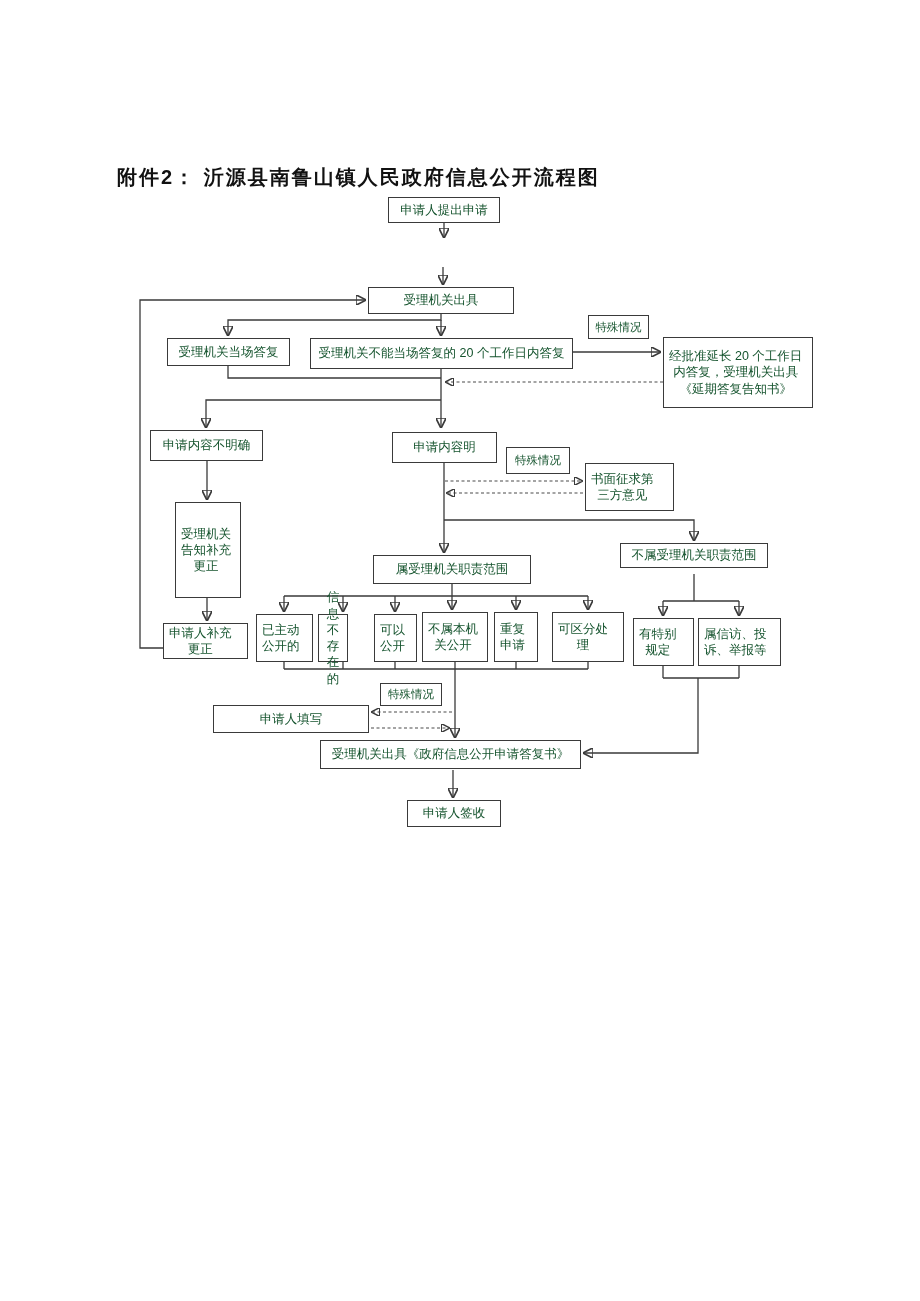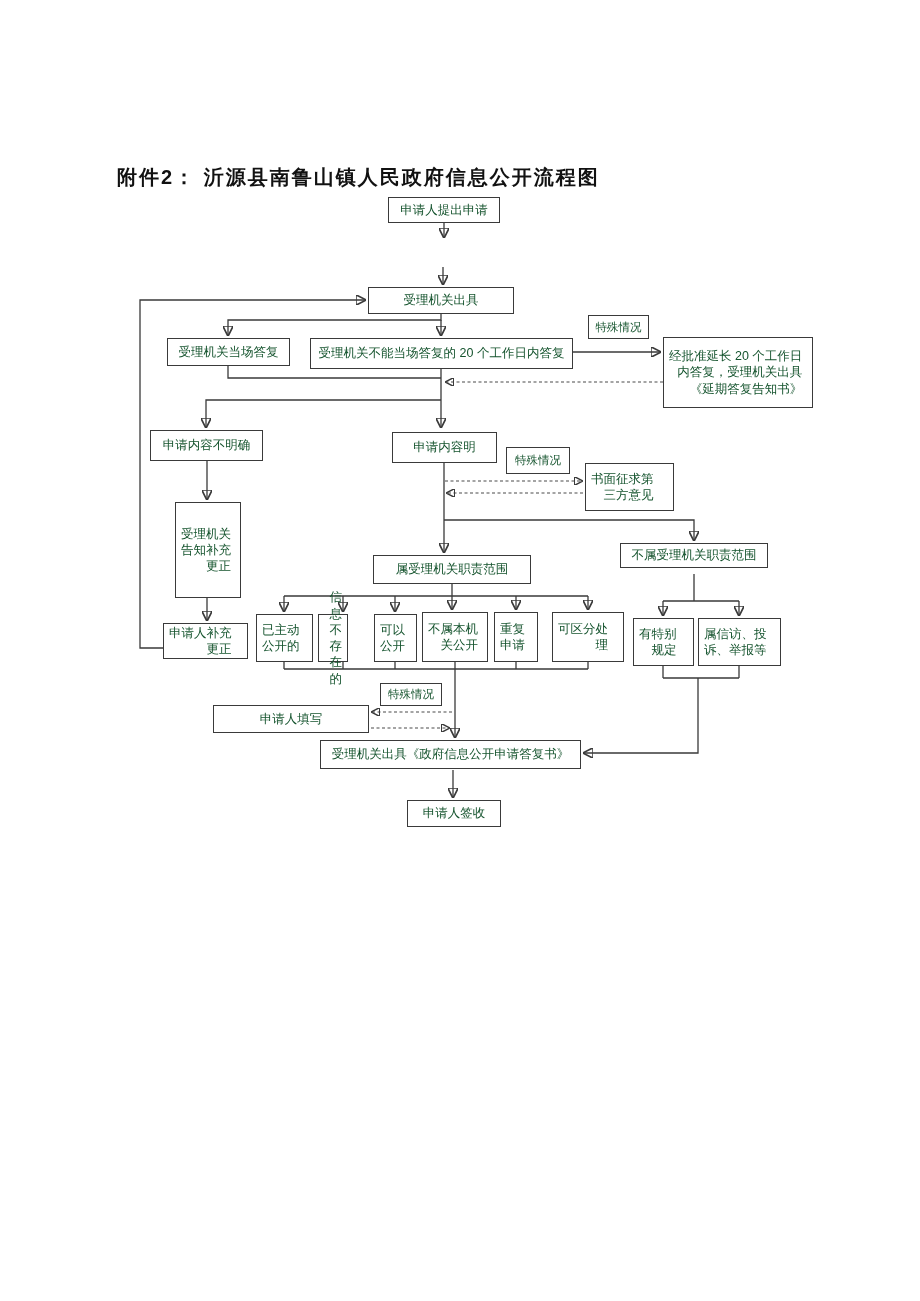--- a/index.html
+++ b/index.html
@@ -33,21 +33,21 @@
     line-height: 1.3;
     display: flex;
     align-items: center;
     justify-content: center;
     text-align: center;
     white-space: pre-line;
     padding: 1px 3px;
   }
   .node.ml {
     justify-content: flex-start;
-    text-align: right;
+    text-align: center;
     padding: 2px 5px;
   }
   svg.wires {
     position: absolute;
     left: 0;
     top: 0;
     width: 920px;
     height: 1301px;
     pointer-events: none;
   }

